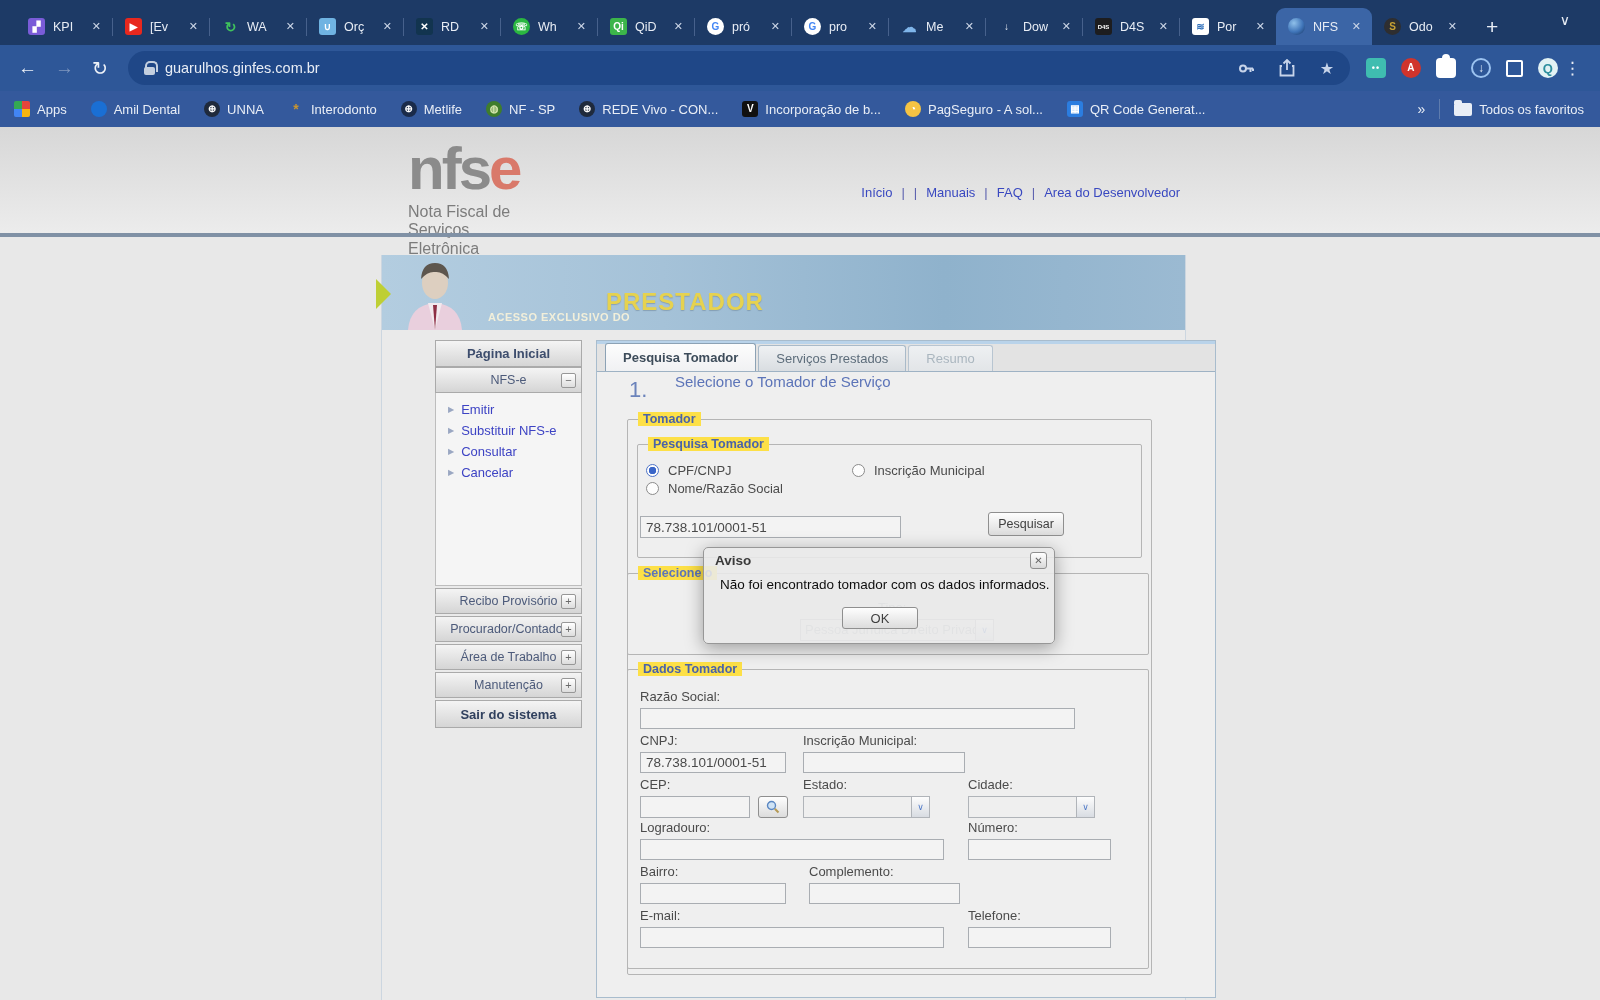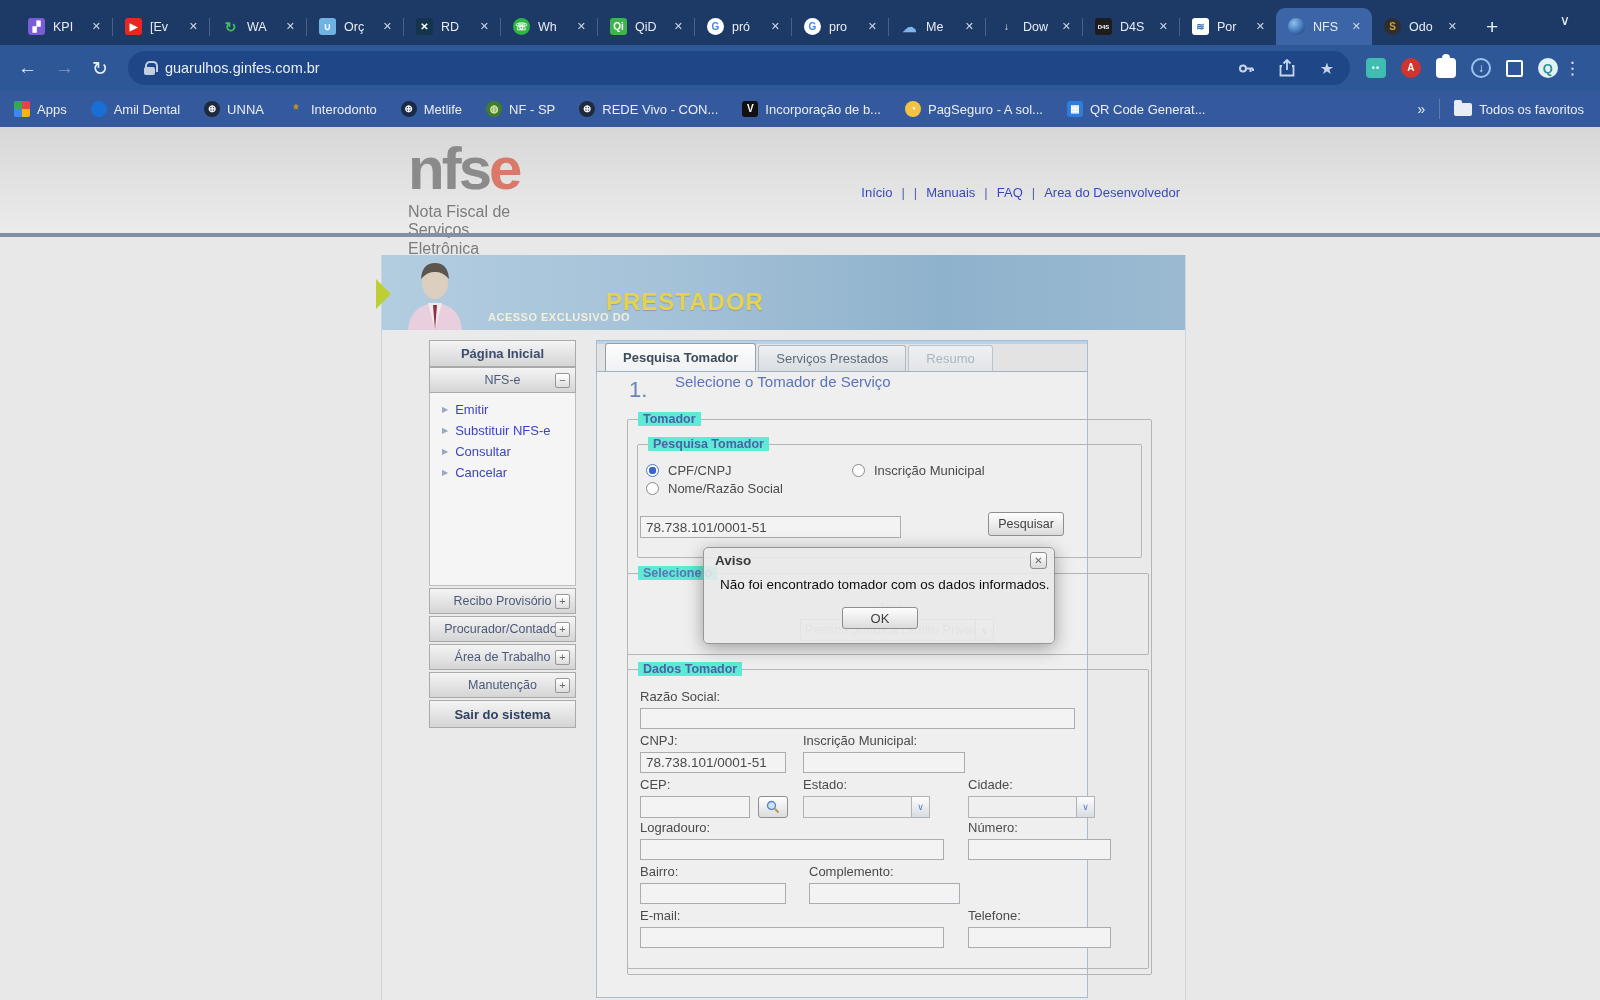--- a/index.html
+++ b/index.html
@@ -67,44 +67,44 @@
 
   
   .banner{position:absolute;left:0;top:0;width:803px;height:75px;background:linear-gradient(90deg,#b3cde0 0%,#a5c2d8 35%,#8fb2cc 70%,#9bbad2 100%);overflow:visible;}
   .banner .arrow{position:absolute;left:-6px;top:24px;width:0;height:0;border-top:15px solid transparent;border-bottom:15px solid transparent;border-left:15px solid #becf35;}
   .banner .avatar{position:absolute;left:18px;top:2px;}
   .acesso{position:absolute;left:106px;top:56px;font-size:11px;font-weight:bold;color:#f2efda;letter-spacing:.5px;}
   .prestador{position:absolute;left:224px;top:33px;font-size:24px;font-weight:bold;color:#e6d24f;letter-spacing:1px;text-shadow:0 1px 1px rgba(90,110,130,.4);}
   .bannerinfo{position:absolute;left:552px;top:1px;font-size:11.5px;color:#e9eef4;line-height:16.5px;}
 
   
-  .sidebar{position:absolute;left:8px;top:85px;width:186px;padding-left:39px;}
+  .sidebar{position:absolute;left:14px;top:85px;width:186px;padding-left:39px;}
   .sbar{height:26px;background:linear-gradient(#f4f4f4,#d5d5d5);border:1px solid #aaaaaa;display:flex;align-items:center;justify-content:center;position:relative;color:#4c5a7a;font-size:12.5px;}
   .sbar.head{height:27px;font-weight:bold;color:#3d4d6d;font-size:13px;}
   .sbar .tog{position:absolute;right:5px;top:5px;width:15px;height:15px;border:1px solid #979797;border-radius:2px;background:linear-gradient(#fff,#ddd);color:#6a6a6a;font-size:11px;display:flex;align-items:center;justify-content:center;line-height:1;}
   .slinks{border:1px solid #bdbdbd;border-top:none;background:#f5f5f5;height:193px;padding-top:6px;}
   .slink{display:flex;align-items:center;gap:7px;padding:3px 0 3px 12px;}
   .slink .arr{color:#9aa7c2;font-size:8px;}
   .slink a{color:#3d43c4;font-size:13px;text-decoration:none;}
   .collapsed{margin-top:2px;}
   .sexit{margin-top:2px;height:28px;font-weight:bold;color:#30405e;font-size:13px;}
 
   
-  .mainpanel{position:absolute;left:214px;top:85px;width:492px;height:658px;background:#efefef;border:1px solid #a8bccd;}
+  .mainpanel{position:absolute;left:214px;top:85px;width:620px;height:658px;background:#efefef;border:1px solid #a8bccd;}
   .mtop{position:absolute;left:0;top:0;width:100%;height:3px;background:#b9d3ea;}
   .mtabs{position:absolute;left:0;top:3px;width:100%;height:28px;background:#e3e3e3;border-bottom:1px solid #9eb2c4;display:flex;align-items:flex-end;padding-left:8px;gap:2px;}
   .mtab{height:26px;padding:0 17px;display:flex;align-items:center;font-size:13px;border:1px solid #a9bac9;border-bottom:none;border-radius:3px 3px 0 0;background:linear-gradient(#eff1f3,#d9dde1);color:#5d6d7b;}
   .mtab.active{background:linear-gradient(#fdfdfd,#f0f1f3);color:#3d4c5a;font-weight:bold;border-color:#8ca2b5;height:28px;}
   .mtab.disabled{color:#aab6bf;background:linear-gradient(#eef0f2,#e2e5e8);border-color:#b8c5d1;}
 
   .stepnum{position:absolute;left:32px;top:36px;font-size:22px;color:#6b83bb;}
   .steptitle{position:absolute;left:78px;top:32px;font-size:15px;color:#5c74b8;}
 
   .fset{position:absolute;border:1px solid #b5b5b5;border-radius:2px;}
-  .fset>.legend{position:absolute;top:-8px;left:10px;background:#5eead4;padding:0 5px;color:#4a63a8;font-weight:bold;font-size:12.5px;white-space:nowrap;}
+  .fset>.legend{position:absolute;top:-8px;left:10px;background:#fde047;padding:0 5px;color:#4a63a8;font-weight:bold;font-size:12.5px;white-space:nowrap;}
   .fset>.legend.plain{color:#5c74b8;}
 
   .flabel{position:absolute;font-size:13px;color:#4b4b4b;white-space:nowrap;}
   .flabel.dim{color:#a2abb2;}
   .inp{position:absolute;background:#f3f3f3;border:1px solid #a9adb2;font-size:13.5px;color:#4a4a4a;padding:1px 5px;outline:none;}
   .sel{position:absolute;background:#efefef;border:1px solid #b0b4b9;display:flex;}
   .sel .selval{flex:1;color:#a7aeb6;font-size:13px;padding:2px 4px;white-space:nowrap;overflow:hidden;}
   .sel .trig{width:18px;border-left:1px solid #b0b4b9;background:linear-gradient(#fdfdfd,#d8dce2);color:#4f79c8;font-size:9px;display:flex;align-items:center;justify-content:center;}
   .btn{position:absolute;background:linear-gradient(#fefefe,#dcdcdc);border:1px solid #8f8f8f;border-radius:3px;color:#3f3f3f;font-size:12.5px;display:flex;align-items:center;justify-content:center;}
 

